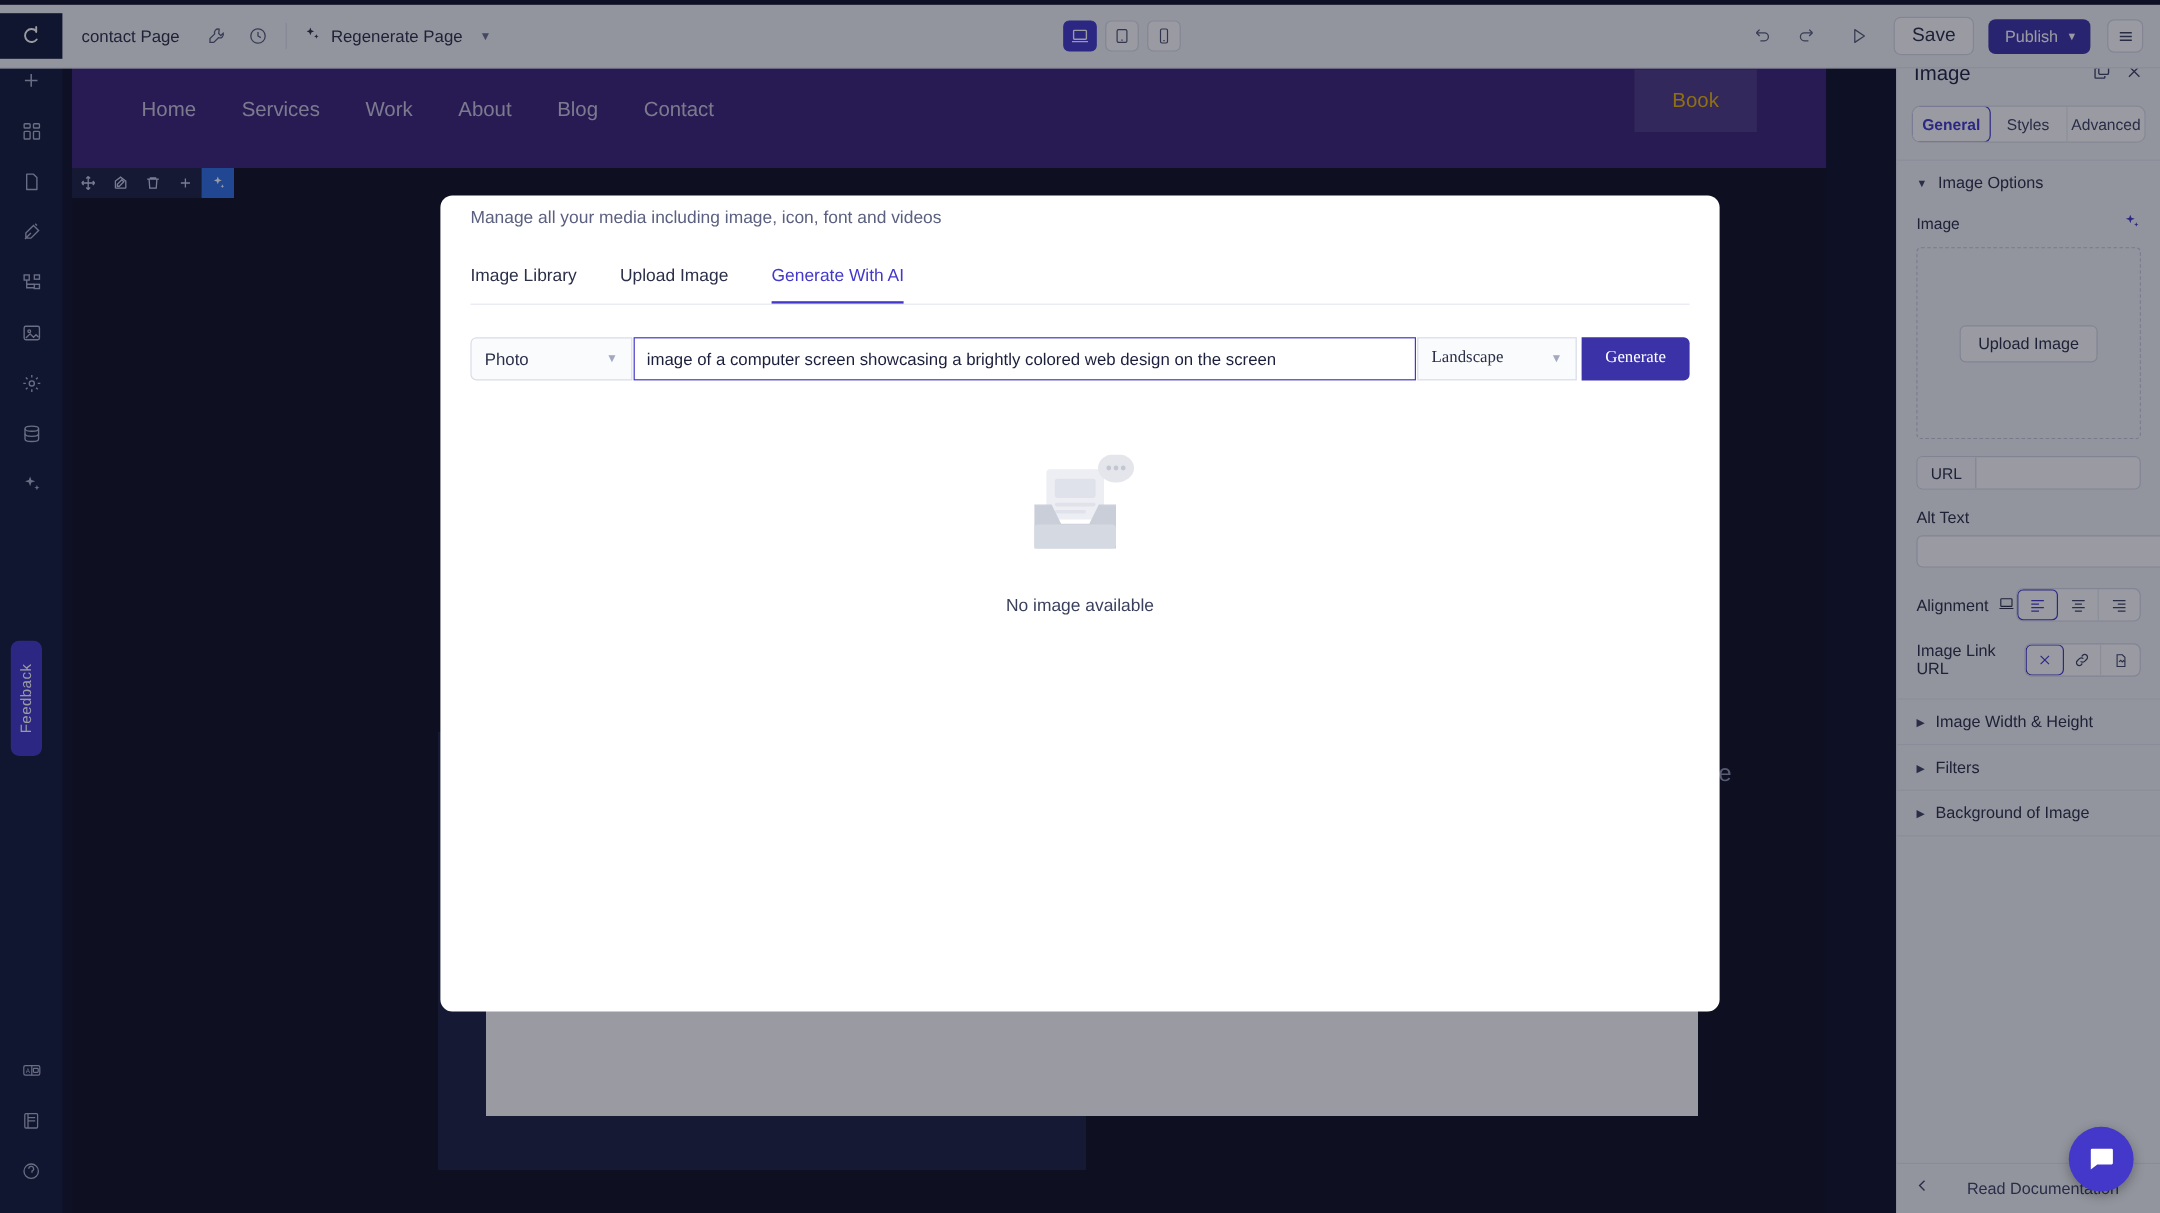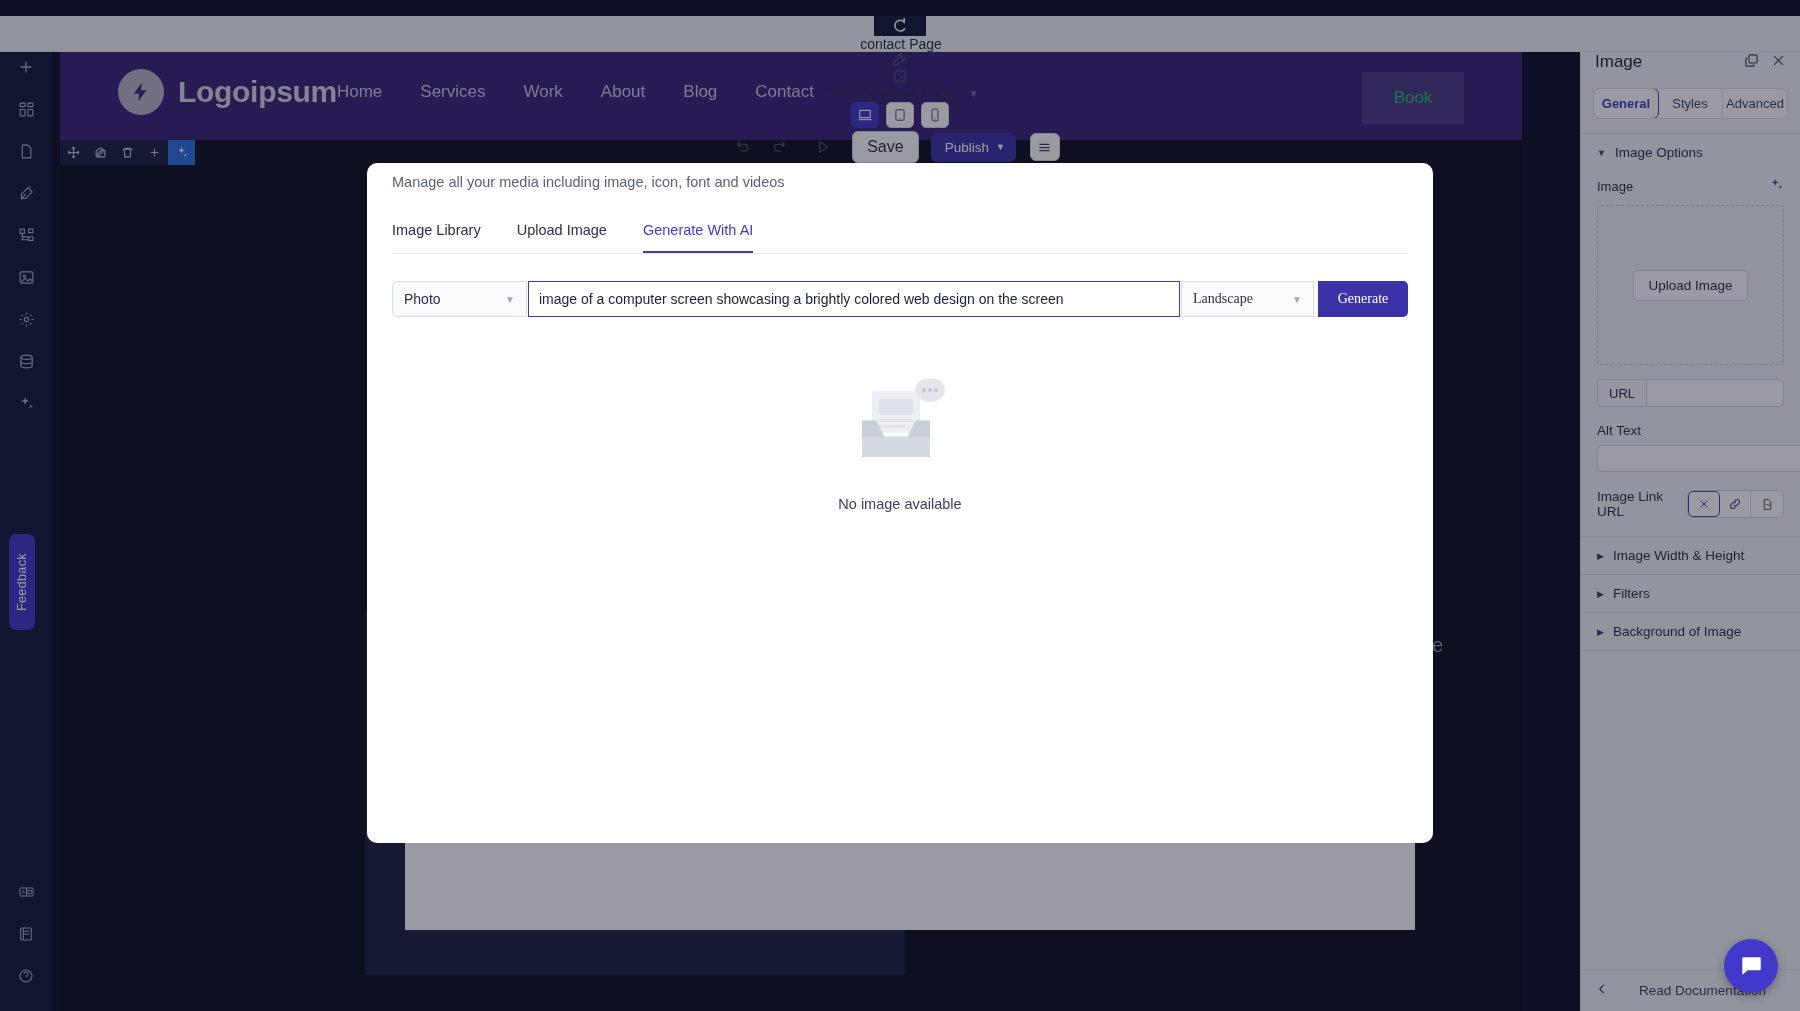--- a/index.html
+++ b/index.html
@@ -6,23 +6,23 @@
   html, body {
     width: 1800px; height: 1011px;
     overflow: hidden;
     font-family: "Liberation Sans", sans-serif;
     background: #0f1028;
   }
   #app { position: relative; width: 1800px; height: 1011px; }
 
   
   .topbar {
-    position: absolute; left: 0; top: 16px; width: 1800px; height: 36px;
+    position: absolute; left: 0; top: 4px; width: 1800px; height: 53px;
     background: #f3f4f8; display: flex; align-items: center;
-    border-bottom: 1px solid #e3e5ee; z-index: 5; flex-direction: column;
+    border-bottom: 1px solid #e3e5ee; z-index: 5;
   }
   .brand-sq {
     width: 52px; height: 38px; background: #121a3a;
     display: flex; align-items: center; justify-content: center;
     color: #ffffff;
   }
   .page-name {
     font-size: 14px; color: #2b2f48; padding: 0 14px 0 16px;
     white-space: nowrap;
   }
@@ -95,22 +95,22 @@
   .logo-wrap { display: flex; align-items: center; gap: 14px; }
   .logo-mark {
     width: 46px; height: 46px; border-radius: 50%; background: #b9b5c8;
     display: flex; align-items: center; justify-content: center;
     color: #3b2275; font-size: 26px;
   }
   .logo-text { font-size: 30px; font-weight: bold; color: #d9d6e4; letter-spacing: -.3px;}
   .site-nav { display: flex; gap: 38px; }
   .site-nav a { color: #cdc7e0; font-size: 17px; text-decoration: none; cursor: pointer; }
   .book-btn {
-    position: absolute; right: 58px; top: 28px;
-    width: 102px; height: 52px; background: #4f3a87; color: #22c55e;
+    position: absolute; right: 58px; top: 14px;
+    width: 102px; height: 52px; background: #4f3a87; color: #eab308;
     font-size: 17px; display: flex; align-items: center; justify-content: center;
     cursor: pointer;
   }
   .elem-toolbar {
     position: absolute; left: 0px; top: 96px; height: 25px;
     background: #1b1f42; display: flex; align-items: center; z-index: 3;
   }
   .et-btn {
     width: 27px; height: 25px; display: flex; align-items: center;
     justify-content: center; color: #c6cbe6; cursor: pointer; font-size: 13px;
@@ -273,28 +273,20 @@
   }
   .empty-text { margin-top: 18px; font-size: 14.5px; color: #3a3f5c; }
 </style>
 </head>
 <body>
 
 <div id="app">
 
   <div class="canvas">
     <div class="site-header">
-      <div class="logo-wrap">
-        <div class="logo-mark">
-          <svg width="22" height="22" viewBox="0 0 24 24" fill="#3b2275">
-              <path d="M13 2L4 14h6l-1 8 9-12h-6z"></path>
-            </svg>
-        </div>
-        <div class="logo-text">Logoipsum</div>
-      </div>
       <div class="site-nav">
         <a>Home</a>
         <a>Services</a>
         <a>Work</a>
         <a>About</a>
         <a>Blog</a>
         <a>Contact</a>
       </div>
       <div class="book-btn">Book</div>
     </div>
@@ -470,20 +462,48 @@
       </div>
 
       <div class="url-row">
         <span class="url-tag">URL</span>
         <input class="url-inp" value="" placeholder="" style="">
       </div>
 
       <div class="alt-label">Alt Text</div>
       <input class="alt-inp" value="" placeholder="" style="">
 
+      <div class="align-row">
+        <span class="align-label">
+          <span>Alignment</span>
+          <span>
+            <svg width="14" height="14" viewBox="0 0 24 24" fill="none" stroke="currentColor" stroke-width="1.6">
+                <rect x="4" y="5" width="16" height="11" rx="1"></rect>
+                <path d="M2 19h20"></path>
+              </svg>
+          </span>
+        </span>
+        <div class="seg">
+          <div class="seg-btn active">
+            <svg width="14" height="14" viewBox="0 0 24 24" fill="none" stroke="currentColor" stroke-width="1.8">
+                <path d="M3 6h18M3 11h11M3 16h18M3 21h11"></path>
+              </svg>
+          </div>
+          <div class="seg-btn">
+            <svg width="14" height="14" viewBox="0 0 24 24" fill="none" stroke="currentColor" stroke-width="1.8">
+                <path d="M3 6h18M7 11h10M3 16h18M7 21h10"></path>
+              </svg>
+          </div>
+          <div class="seg-btn">
+            <svg width="14" height="14" viewBox="0 0 24 24" fill="none" stroke="currentColor" stroke-width="1.8">
+                <path d="M3 6h18M10 11h11M3 16h18M10 21h11"></path>
+              </svg>
+          </div>
+        </div>
+      </div>
 
       <div class="align-row">
         <span class="align-label">Image Link URL</span>
         <div class="seg">
           <div class="seg-btn active">
             <svg width="12" height="12" viewBox="0 0 24 24" fill="none" stroke="currentColor" stroke-width="2">
                 <path d="M5 5l14 14M19 5L5 19"></path>
               </svg>
           </div>
           <div class="seg-btn">

